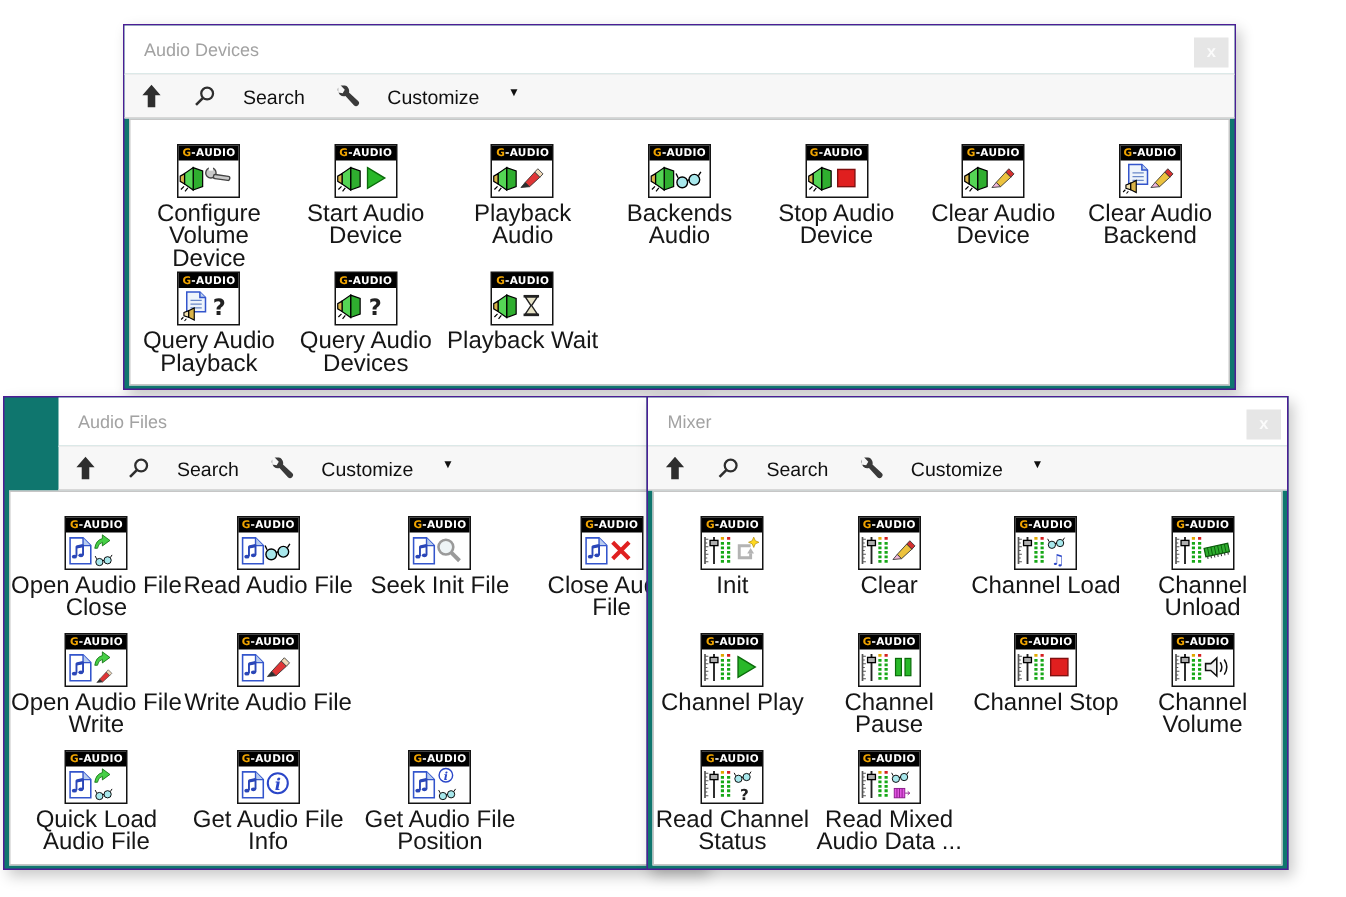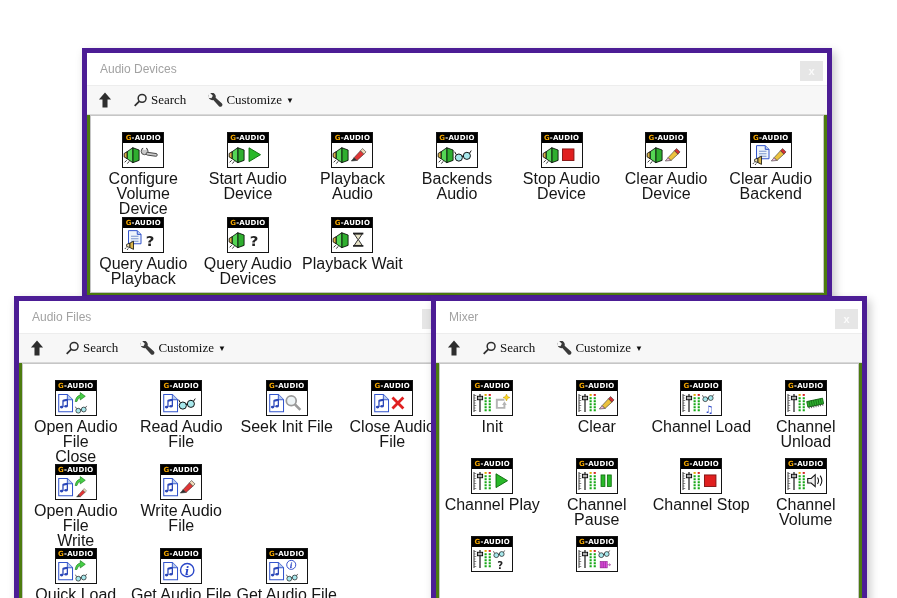--- a/index.html
+++ b/index.html
@@ -1,29 +1,29 @@
 <!DOCTYPE html>
 <html><head>
 <meta charset="utf-8">
 <style>
   html,body{margin:0;padding:0;width:897px;height:598px;background:#ffffff;
     font-family:"Liberation Sans",sans-serif;overflow:hidden;position:relative;}
-  .win{position:absolute;background:#4d7c0f;border:5px solid #4c1d95;
-    box-shadow:3px 4px 9px rgba(0,0,0,0.22);margin-top:32px;}
+  .win{position:absolute;background:#0f766e;border:1px solid #4c1d95;
+    box-shadow:3px 4px 9px rgba(0,0,0,0.22);}
   #win-audio-devices{left:82px;top:16px;width:740px;height:242px;}
-  #win-audio-files{left:14px;top:264px;width:430px;height:314px;}
+  #win-audio-files{left:2px;top:264px;width:430px;height:314px;padding-left:36px;}
   #win-mixer{left:431px;top:264px;width:426px;height:314px;}
   .titlebar{height:32px;position:relative;background:#fff;}
   .title{position:absolute;left:13px;top:9px;font-size:12px;color:#a2a2a2;}
   .close{position:absolute;right:4px;top:8px;width:23px;height:20px;background:#e6e6e6;
     color:#fbfbfb;font-size:11px;font-weight:bold;display:flex;align-items:center;
     justify-content:center;}
   .toolbar{height:28px;background:#f7f7f7;border-top:1px solid #ededed;
     border-bottom:1px solid #d8d8d8;display:flex;align-items:center;padding-left:11px;}
-  .tbtn{display:flex;align-items:center;gap:3px;font-size:13px;color:#101010;margin-right:21px;font-family:Liberation Serif, serif;}
+  .tbtn{display:flex;gap:18px;font-size:13px;color:#101010;margin-right:21px;}
   .tbtn svg{display:block;}
   .caret{font-size:8px;margin-left:1px;color:#101010;}
   .pcontent{position:absolute;left:3px;right:3px;top:62px;bottom:2px;border:1px solid #c6c6c6;
     background:#fff;padding-top:16px;overflow:hidden;}
   .prow{display:grid;grid-template-columns:repeat(var(--cols),1fr);justify-items:center;
     align-items:start;}
   #win-audio-devices .prow{--cols:7;min-height:85px;}
   #win-audio-files .prow,#win-mixer .prow{--cols:4;min-height:78px;}
   .cell{display:flex;flex-direction:column;align-items:center;width:100%;}
   .vi{width:40px;border:1px solid #141414;background:#fff;}
@@ -1060,20 +1060,24 @@
                     <path d="M6.9,9.6 L8.4,8.9" fill="none"></path>
                     <path d="M1.8,7.8 L0.6,5.4 M13.6,6.6 L15,4.4" fill="none"></path>
                   </g>
                 </g>
                 <g transform="translate(22,11.5) scale(0.78)">
                   <text x="8" y="13.5" font-family="'DejaVu Sans',sans-serif" font-size="13" font-weight="bold" fill="#222" text-anchor="middle">?</text>
                 </g>
               </svg>
             </div>
           </div>
+          <div class="clabel">
+            <div>Read Channel</div>
+            <div>Status</div>
+          </div>
         </div>
         <div class="cell">
           <div class="vi">
             <div class="vib">
               <span class="g">G</span>
               <span>-AUDIO</span>
             </div>
             <div class="vibody">
               <svg viewBox="0 0 38 24" width="38" height="24">
                 <g transform="translate(0.5,2) scale(1.25)">
@@ -1099,16 +1103,20 @@
                 <g transform="translate(22,11.5) scale(0.78)">
                   <g stroke="#8a1a8a" stroke-width="0.8">
                     <rect x="1.5" y="4" width="9" height="8" fill="#e254e2"></rect>
                     <path d="M3.8,4 V12 M6,4 V12 M8.2,4 V12"></path>
                     <path d="M10.8,8 H14.5 M13,6.5 L14.8,8 L13,9.5" fill="none"></path>
                   </g>
                 </g>
               </svg>
             </div>
           </div>
+          <div class="clabel">
+            <div>Read Mixed</div>
+            <div>Audio Data ...</div>
+          </div>
         </div>
       </div>
     </div>
 </div>
 
 </body></html>

